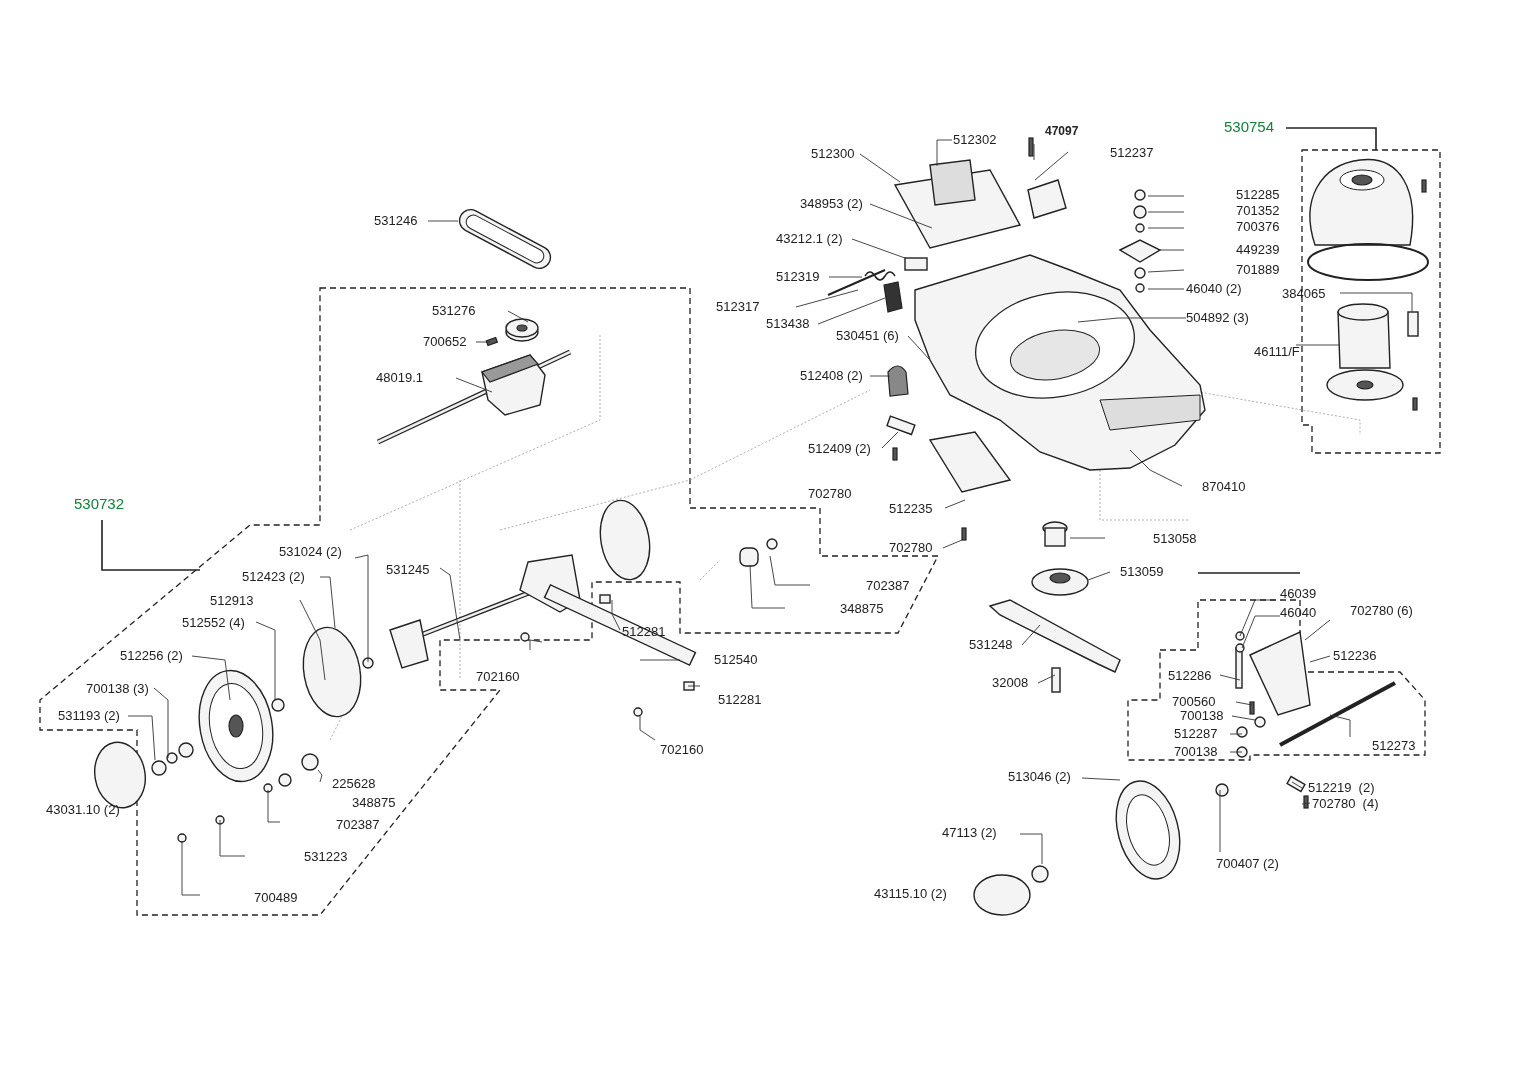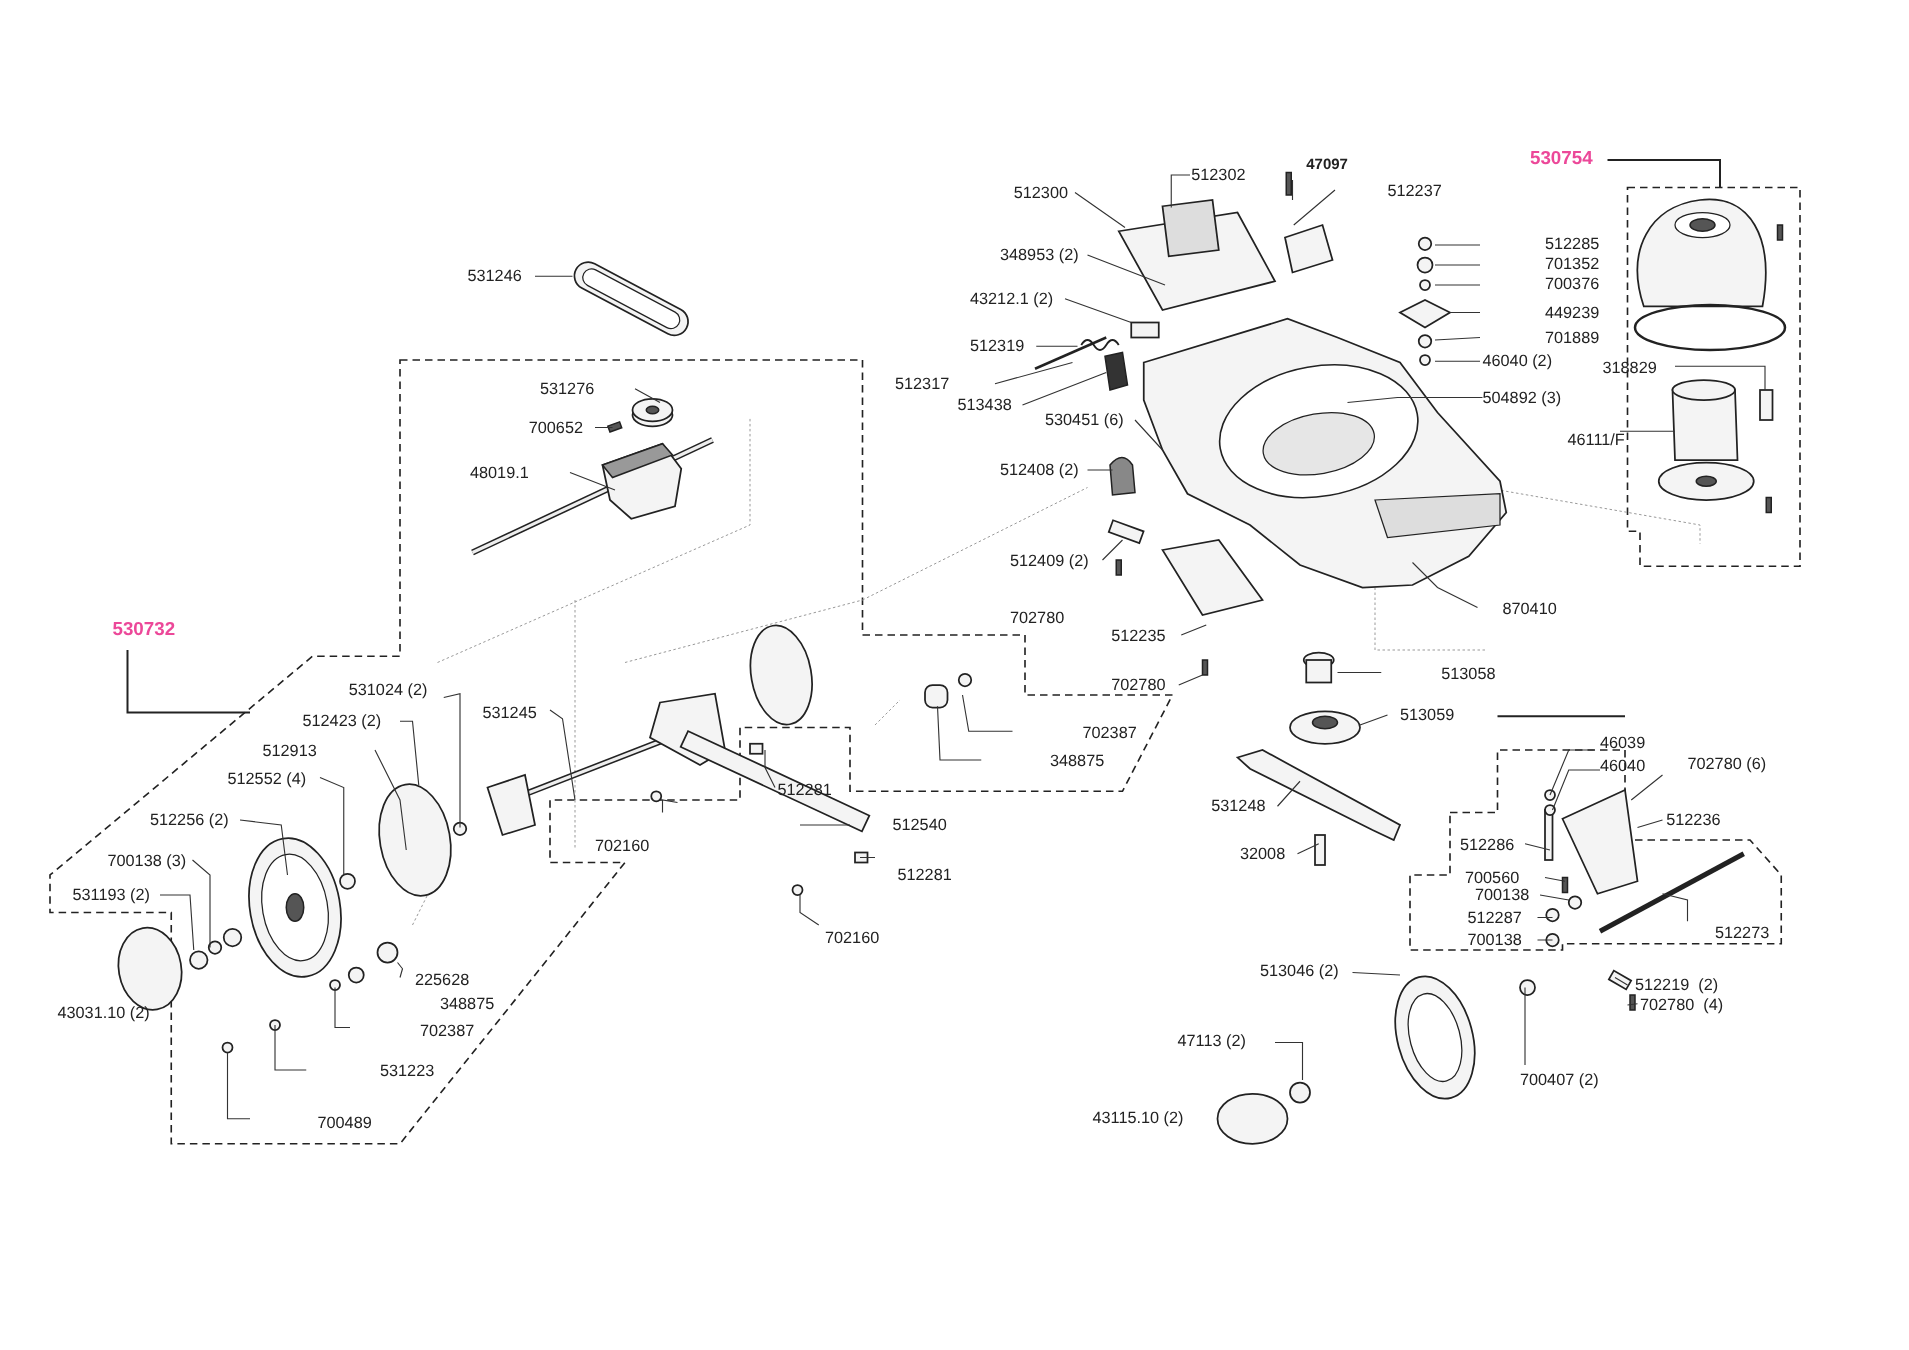--- a/index.html
+++ b/index.html
@@ -1,20 +1,20 @@
 <!DOCTYPE html>
 <html><head>
 <meta charset="utf-8">
 <style>
   html, body { margin:0; padding:0; background:#ffffff; }
   body { width:1527px; height:1080px; position:relative; overflow:hidden;
          font-family:"Liberation Sans", sans-serif; color:#1a1a1a; }
   #diagram { position:absolute; left:0; top:0; width:1527px; height:1080px; }
   .lbl { position:absolute; font-size:13px; white-space:nowrap; line-height:14px; color:#222; }
-  .lbl.bold { font-weight:bold; font-size:15px; color:#ec4899; }
+  .lbl.bold { font-weight:normal; font-size:15px; color:#15803d; }
   svg .part { fill:#f4f4f4; stroke:#222; stroke-width:1.4; }
   svg .dark { fill:#555; stroke:#222; stroke-width:1.2; }
   svg .lead { stroke:#333; stroke-width:0.9; fill:none; }
   svg .dash { stroke:#222; stroke-width:1.3; fill:none; stroke-dasharray:6 4; }
   svg .dot { stroke:#999; stroke-width:0.8; fill:none; stroke-dasharray:2 2; }
   svg .solid { stroke:#222; stroke-width:1.6; fill:none; }
 </style>
 </head>
 <body>
 
@@ -177,35 +177,35 @@
 <div class="lbl" style="left:808px;top:487px">702780</div>
 <div class="lbl" style="left:889px;top:502px">512235</div>
 <div class="lbl" style="left:889px;top:541px">702780</div>
 
 <div class="lbl" style="left:1236px;top:188px">512285</div>
 <div class="lbl" style="left:1236px;top:204px">701352</div>
 <div class="lbl" style="left:1236px;top:220px">700376</div>
 <div class="lbl" style="left:1236px;top:243px">449239</div>
 <div class="lbl" style="left:1236px;top:263px">701889</div>
 <div class="lbl" style="left:1186px;top:282px">46040 (2)</div>
-<div class="lbl" style="left:1282px;top:287px">318829</div>
+<div class="lbl" style="left:1282px;top:287px">384065</div>
 <div class="lbl" style="left:1186px;top:311px">504892 (3)</div>
 <div class="lbl" style="left:1254px;top:345px">46111/F</div>
 <div class="lbl" style="left:1202px;top:480px">870410</div>
 <div class="lbl" style="left:1153px;top:532px">513058</div>
 <div class="lbl" style="left:1120px;top:565px">513059</div>
 <div class="lbl" style="left:969px;top:638px">531248</div>
 <div class="lbl" style="left:992px;top:676px">32008</div>
 
 <div class="lbl" style="left:374px;top:214px">531246</div>
 <div class="lbl" style="left:432px;top:304px">531276</div>
 <div class="lbl" style="left:423px;top:335px">700652</div>
 <div class="lbl" style="left:376px;top:371px">48019.1</div>
 
-<div class="lbl bold" style="left:90px;top:497px">530732</div>
+<div class="lbl bold" style="left:74px;top:497px">530732</div>
 <div class="lbl" style="left:279px;top:545px">531024 (2)</div>
 <div class="lbl" style="left:242px;top:570px">512423 (2)</div>
 <div class="lbl" style="left:386px;top:563px">531245</div>
 <div class="lbl" style="left:210px;top:594px">512913</div>
 <div class="lbl" style="left:182px;top:616px">512552 (4)</div>
 <div class="lbl" style="left:120px;top:649px">512256 (2)</div>
 <div class="lbl" style="left:86px;top:682px">700138 (3)</div>
 <div class="lbl" style="left:58px;top:709px">531193 (2)</div>
 <div class="lbl" style="left:46px;top:803px">43031.10 (2)</div>
 <div class="lbl" style="left:332px;top:777px">225628</div>

